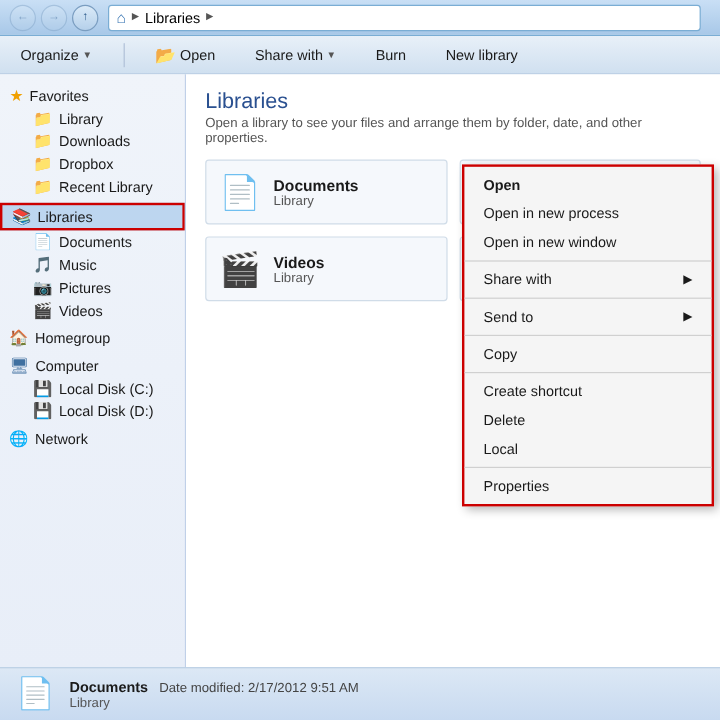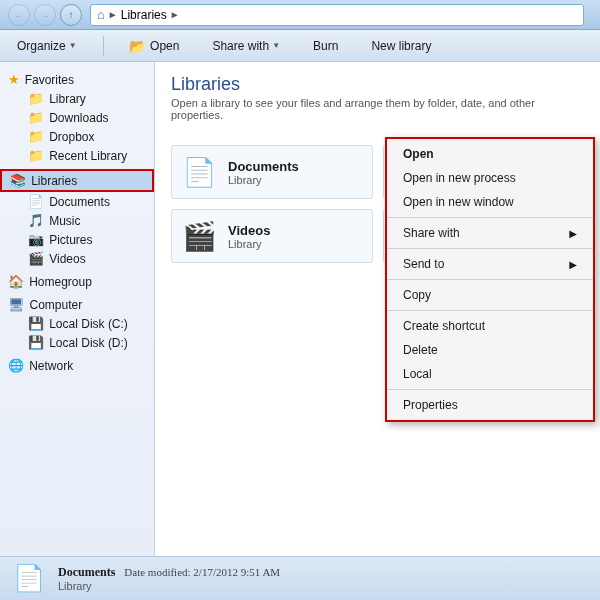--- a/index.html
+++ b/index.html
@@ -133,21 +133,21 @@
     }
     .content-title {
       font-size: 18px;
       color: #2a5090;
       font-weight: normal;
       margin-bottom: 2px;
     }
     .content-subtitle {
       font-size: 11px;
       color: #555;
-      margin-bottom: 24px;
+      margin-bottom: 12px;
     }
 
     
     .library-grid {
       display: grid;
       grid-template-columns: 1fr 1fr;
       gap: 10px;
     }
     .library-item {
       display: flex;
@@ -217,21 +217,21 @@
     .status-icon {
       width: 36px;
       height: 36px;
       font-size: 26px;
       display: flex;
       align-items: center;
       justify-content: center;
       color: #6090c0;
     }
     .status-info { display: flex; flex-direction: column; }
-    .status-name { font-size: 12px; font-weight: bold; color: #1a1a1a; font-family: Liberation Serif, serif; }
+    .status-name { font-size: 12px; font-weight: bold; color: #1a1a1a; }
     .status-type { font-size: 11px; color: #555; }
   </style>
 </head>
 <body>
 
 <div class="title-bar">
   <div class="title-bar-nav">
     <div class="nav-btn disabled">←</div>
     <div class="nav-btn disabled">→</div>
     <div class="nav-btn">↑</div>

